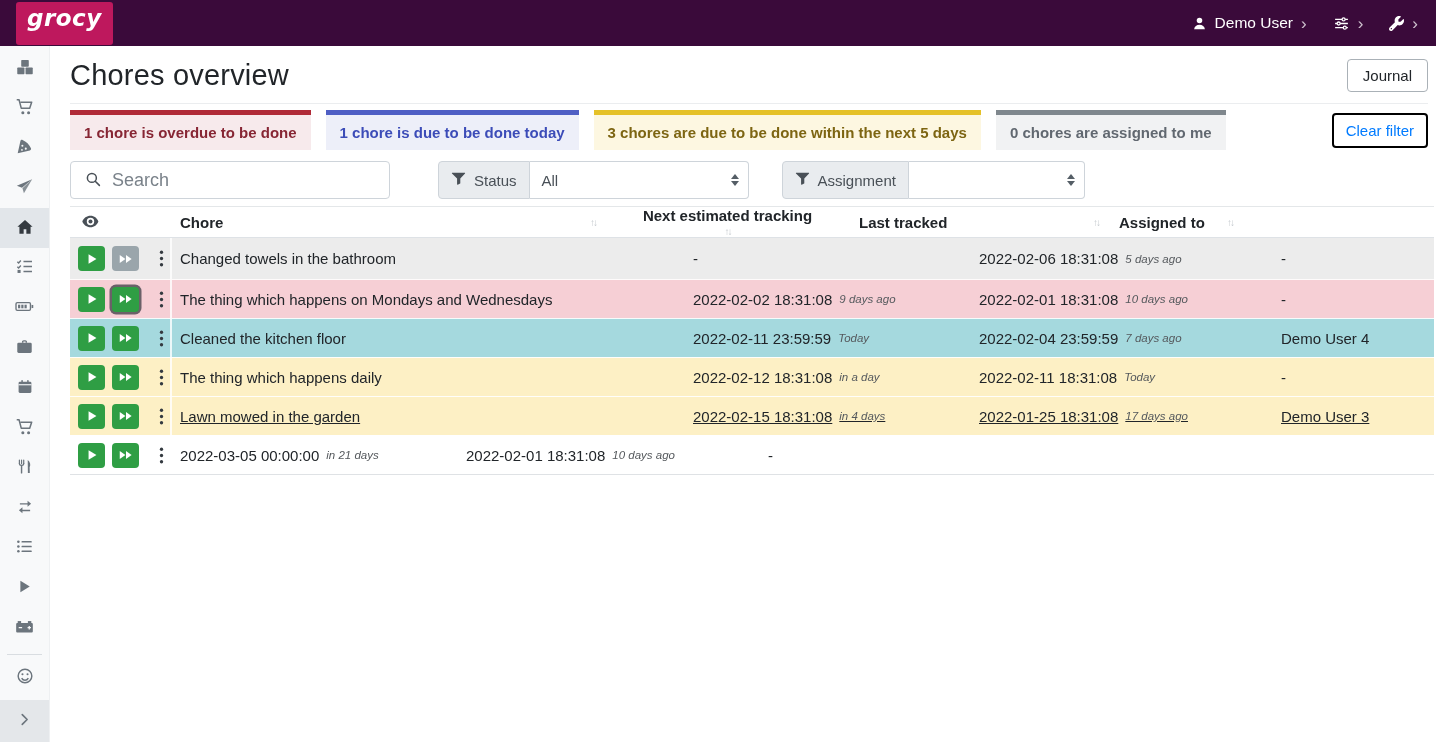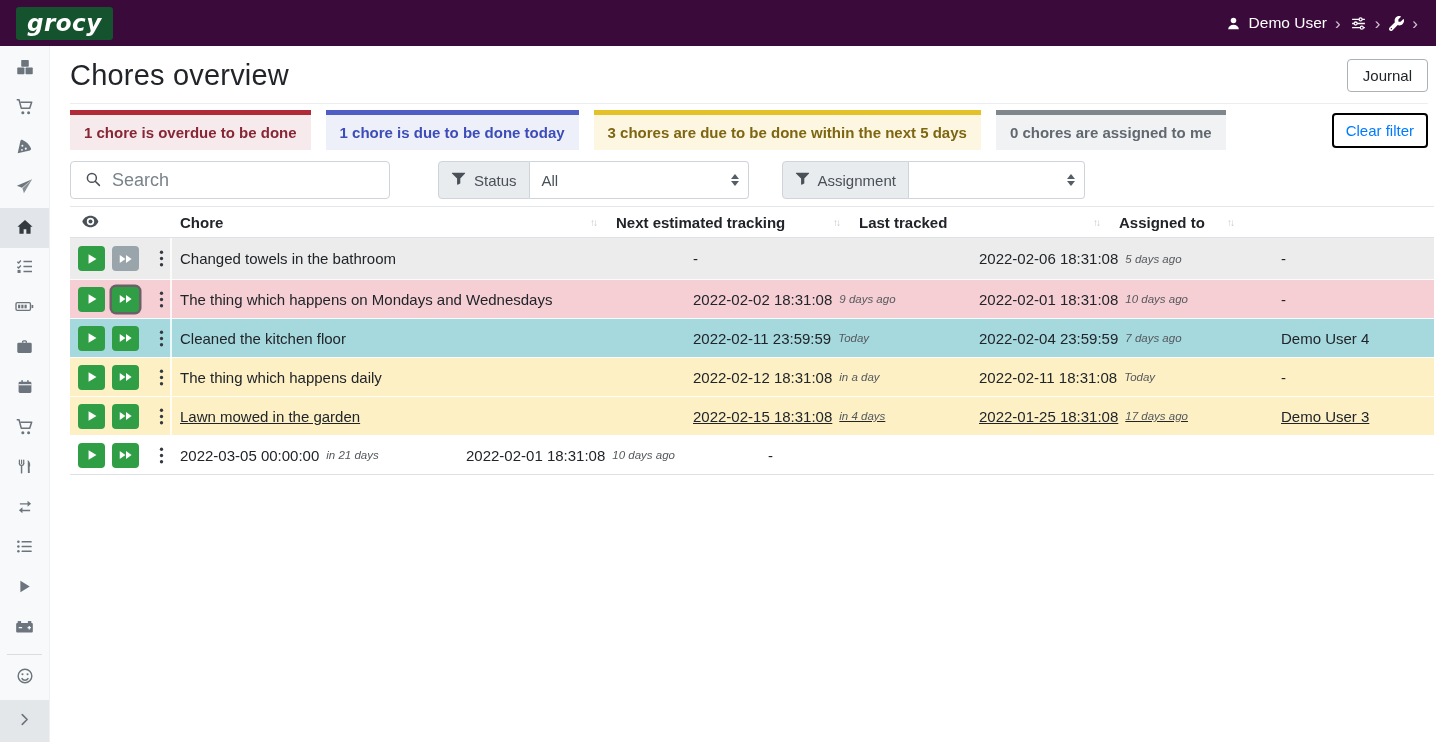--- a/index.html
+++ b/index.html
@@ -1,22 +1,22 @@
 <!DOCTYPE html>
 <html><head>
 <meta charset="utf-8">
 <style>
   * { box-sizing: border-box; }
   html, body { margin:0; padding:0; width:1436px; height:742px; overflow:hidden; }
   body { font-family:"Liberation Sans", sans-serif; color:#212529; background:#fff; font-size:15px; }
 
   
   .navbar { height:46px; background:#3a0a3a; display:flex; align-items:center; justify-content:space-between; padding:0 18px 0 16px; }
-  .logo { background:#14532d; color:#fff; font-family:"DejaVu Sans", sans-serif; font-style:italic; font-weight:bold; font-size:23px; padding:3px 11px 4px; border-radius:3px; letter-spacing:.5px; cursor:pointer; }
-  .nav-right { display:flex; align-items:center; gap:9px; color:#fff; }
+  .logo { background:#be185d; color:#fff; font-family:"DejaVu Sans", sans-serif; font-style:italic; font-weight:bold; font-size:23px; padding:3px 11px 14px; border-radius:3px; letter-spacing:.5px; cursor:pointer; }
+  .nav-right { display:flex; align-items:center; gap:26px; color:#fff; }
   .nav-item { display:flex; align-items:center; gap:8px; cursor:pointer; }
   .nav-item svg { display:block; }
   .nav-label { font-size:15.5px; }
   .nav-chev { color:rgba(255,255,255,.75); font-size:17px; line-height:1; }
 
   
   .sidebar { position:fixed; top:46px; left:0; bottom:0; width:50px; background:#f8f9fa; border-right:1px solid #eef0f2; display:flex; flex-direction:column; padding-top:2px; }
   .side-item { height:40px; min-height:40px; display:flex; align-items:center; justify-content:center; color:#6c757d; cursor:pointer; }
   .side-item.active { background:#e2e6ea; color:#343a40; }
   .side-divider { border-top:1px solid #d9dde1; margin:6px 7px 2px; }
@@ -56,21 +56,21 @@
   .carets { position:absolute; right:9px; top:50%; transform:translateY(-50%); display:flex; flex-direction:column; gap:2px; }
   .c-up   { width:0; height:0; border-left:4px solid transparent; border-right:4px solid transparent; border-bottom:5px solid #555e66; }
   .c-down { width:0; height:0; border-left:4px solid transparent; border-right:4px solid transparent; border-top:5px solid #555e66; }
 
   
   .table { margin-top:7px; margin-right:-6px; }
   .thead { display:flex; align-items:stretch; height:32px; border-top:1px solid #e4e7e9; border-bottom:1px solid #dee2e6; font-weight:bold; font-size:15px; }
   .th { display:flex; align-items:center; justify-content:space-between; padding:0 12px 0 8px; cursor:pointer; }
   .th-eye { width:102px; padding-left:12px; color:#495057; }
   .th-chore { width:436px; }
-  .th-next { width:243px; }
+  .th-next { width:243px;flex-direction:column; }
   .th-last { width:260px;align-items:center; }
   .th-assigned { width:134px; }
   .th-fill { flex:1; cursor:default; }
   .sort { color:#c3c8cd; font-size:10px; font-weight:normal; letter-spacing:-2px; }
 
   .tbody { border-bottom:1px solid #dfe2e5; }
   .trow { display:flex; align-items:stretch; height:39px; border-top:1px solid rgba(255,255,255,.9); font-size:15px; }
   .trow:first-child { border-top:none; height:41px; }
   .cell { display:flex; align-items:center; padding-left:8px; }
   .cell-controls { width:102px; gap:7px; border-right:2px solid rgba(255,255,255,.8); }

